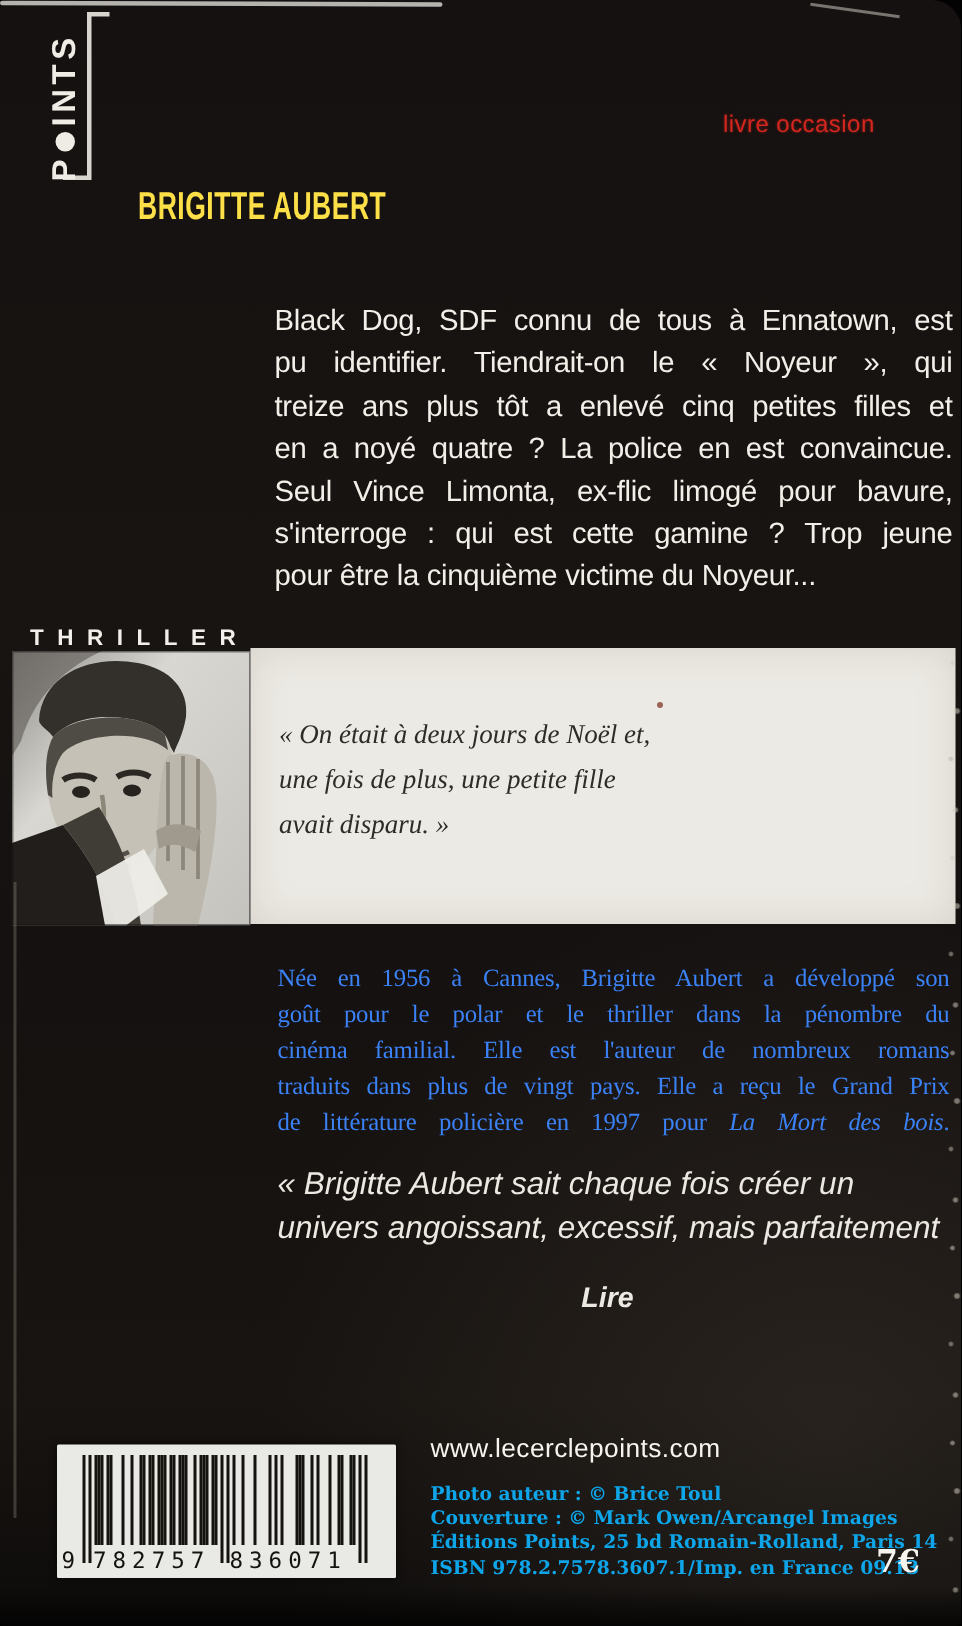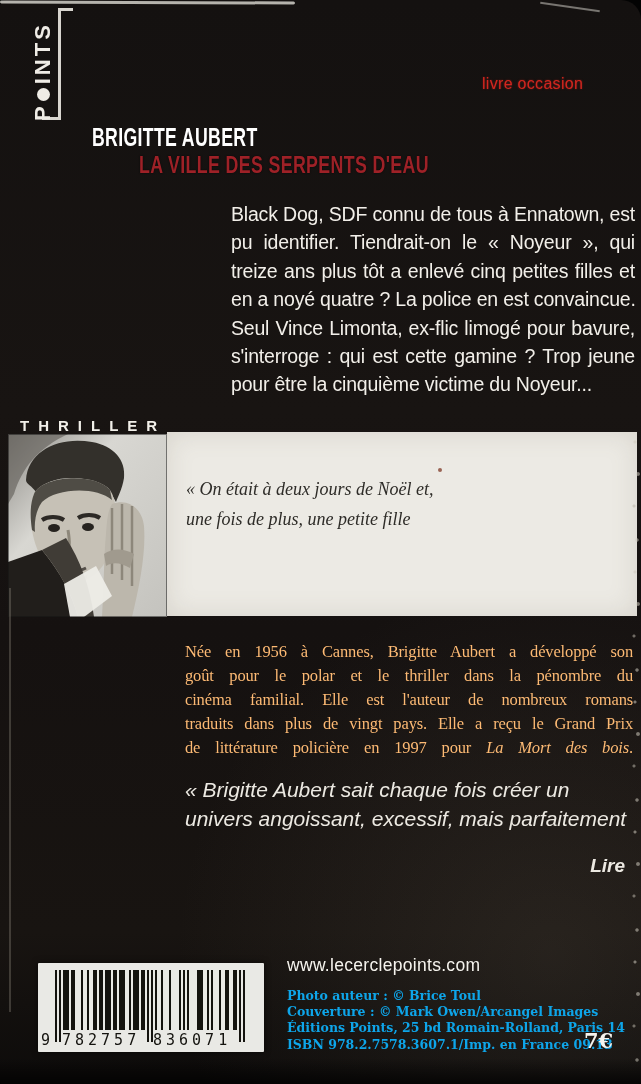--- a/index.html
+++ b/index.html
@@ -20,50 +20,50 @@
              transform:rotate(-90deg);display:flex;align-items:center;
              color:#efece6;font-weight:bold;font-size:22px;letter-spacing:3px;}
   .logo-dot{display:inline-block;width:13px;height:13px;border-radius:50%;background:#efece6;margin:0 4px 0 2px;}
   .logo-line{left:58px;top:8px;width:2.5px;height:112px;background:#d8d5cf;}
   .logo-tick-top{left:58px;top:8px;width:15px;height:2.5px;background:#d8d5cf;}
   .logo-tick-bottom{left:42px;top:117px;width:18px;height:2.5px;background:#d8d5cf;}
 
   .occasion{left:482px;top:75px;color:#d2261f;font-size:16px;letter-spacing:.3px;
             text-shadow:0 0 2px rgba(210,38,31,.55);}
 
-  .author{left:92px;top:122px;color:#ffffff;font-size:26px;font-weight:bold;white-space:nowrap;}
+  .author{left:92px;top:122px;color:#fde047;font-size:26px;font-weight:bold;white-space:nowrap;}
   .author>span{display:inline-block;transform:scaleX(.68);transform-origin:0 50%;letter-spacing:.5px;}
   .title{left:139px;top:151px;color:#9e2127;font-size:24px;font-weight:bold;white-space:nowrap;
          text-shadow:0 0 2px rgba(0,0,0,.8);}
   .title>span{display:inline-block;transform:scaleX(.74);transform-origin:0 50%;letter-spacing:.5px;}
 
   .desc{left:183px;top:200px;width:452px;color:#f2efe9;font-size:19.5px;letter-spacing:-.2px;}
-  .desc .ln{height:28.4px;line-height:28.4px;text-align:justify;text-align-last:justify;white-space:nowrap;margin-left:48px;}
+  .desc .ln{height:28.4px;line-height:28.4px;text-align:justify;text-align-last:justify;white-space:nowrap;}
   .desc .ln.last{text-align:right;text-align-last:left;}
 
   .genre{left:20px;top:417px;color:#f1efe9;font-size:15px;font-weight:bold;letter-spacing:9px;white-space:nowrap;}
 
   
   .photo{left:8px;top:434px;width:159px;height:183px;}
   .panel{left:167px;top:432px;width:470px;height:184px;background:#eceae4;
          box-shadow:inset 0 0 26px rgba(120,112,95,.18);}
   .panel-quote{left:186px;top:474px;width:440px;color:#2e2c28;
                font-family:Liberation Serif, serif;font-style:italic;font-size:18px;}
   .panel-quote .ln{height:30px;line-height:30px;white-space:nowrap;}
   .speck{left:438px;top:468px;width:4px;height:4px;border-radius:50%;background:rgba(125,55,35,.75);}
 
-  .bio{left:185px;top:640px;width:448px;color:#fdba74;
+  .bio{left:185px;top:640px;width:448px;color:#3b82f6;
        font-family:"Liberation Serif",serif;font-size:16.5px;letter-spacing:-.15px;}
   .bio .ln{height:24px;line-height:24px;text-align:justify;text-align-last:justify;white-space:nowrap;}
   .bio em{font-style:italic;}
 
   .review{left:185px;top:775px;width:448px;color:#ecePeS;color:#ece9e2;
           font-style:italic;font-size:21px;}
   .review .ln{height:29px;line-height:29px;white-space:nowrap;}
-  .review-src{left:185px;top:855px;width:440px;text-align:right;color:#ece9e2;
+  .review-src{left:185px;top:855px;width:440px;text-align:center;color:#ece9e2;
               font-style:italic;font-size:19px;font-weight:bold;}
 
   .site{left:287px;top:955px;color:#f6f4ee;font-size:17.5px;font-weight:normal;letter-spacing:.3px;}
   .credits{left:287px;top:988px;width:300px;color:#0ea5e9;
            font-family:"DejaVu Serif",serif;font-size:12.5px;font-weight:bold;}
   .credits .ln{height:16.2px;line-height:16.2px;white-space:nowrap;}
   .price{left:584px;top:1028px;color:#f6f4ee;font-family:"DejaVu Serif",serif;
          font-size:21px;font-weight:bold;}
 
   
@@ -106,23 +106,20 @@
   <div class="abs logo-text">
     <span>P</span>
     <span class="logo-dot"></span>
     <span>INTS</span>
   </div>
 
   <div class="abs occasion">livre occasion</div>
 
   <div class="abs author">
     <span>BRIGITTE AUBERT</span>
-  </div>
-  <div class="abs title">
-    <span>LA VILLE DES SERPENTS D'EAU</span>
   </div>
 
   <div class="abs desc">
     <div class="ln">Black Dog, SDF connu de tous à Ennatown, est</div>
     <div class="ln">pu identifier. Tiendrait-on le « Noyeur », qui</div>
     <div class="ln">treize ans plus tôt a enlevé cinq petites filles et</div>
     <div class="ln">en a noyé quatre ? La police en est convaincue.</div>
     <div class="ln">Seul Vince Limonta, ex-flic limogé pour bavure,</div>
     <div class="ln">s'interroge : qui est cette gamine ? Trop jeune</div>
     <div class="ln last">pour être la cinquième victime du Noyeur...</div>
@@ -157,20 +154,21 @@
     <path d="M34,116 L58,104 C72,126 82,152 86,183 L70,183 C64,160 52,138 34,116 Z" fill="#403c36"></path>
     <path d="M56,150 L88,132 L104,162 L76,183 L62,183 Z" fill="#edecE7" opacity=".95"></path>
     <rect width="159" height="183" fill="none" stroke="#111" stroke-width="2" opacity=".5"></rect>
   </svg>
 
   <div class="abs panel"></div>
   <div class="abs speck"></div>
   <div class="abs panel-quote">
     <div class="ln">« On était à deux jours de Noël et,</div>
     <div class="ln">une fois de plus, une petite fille</div>
+    <div class="ln">avait disparu. »</div>
   </div>
 
   <div class="abs bio">
     <div class="ln">Née en 1956 à Cannes, Brigitte Aubert a développé son</div>
     <div class="ln">goût pour le polar et le thriller dans la pénombre du</div>
     <div class="ln">cinéma familial. Elle est l'auteur de nombreux romans</div>
     <div class="ln">traduits dans plus de vingt pays. Elle a reçu le Grand Prix</div>
     <div class="ln"><span>de littérature policière en 1997 pour </span><em>La Mort des bois</em><span>.</span></div>
   </div>
 

